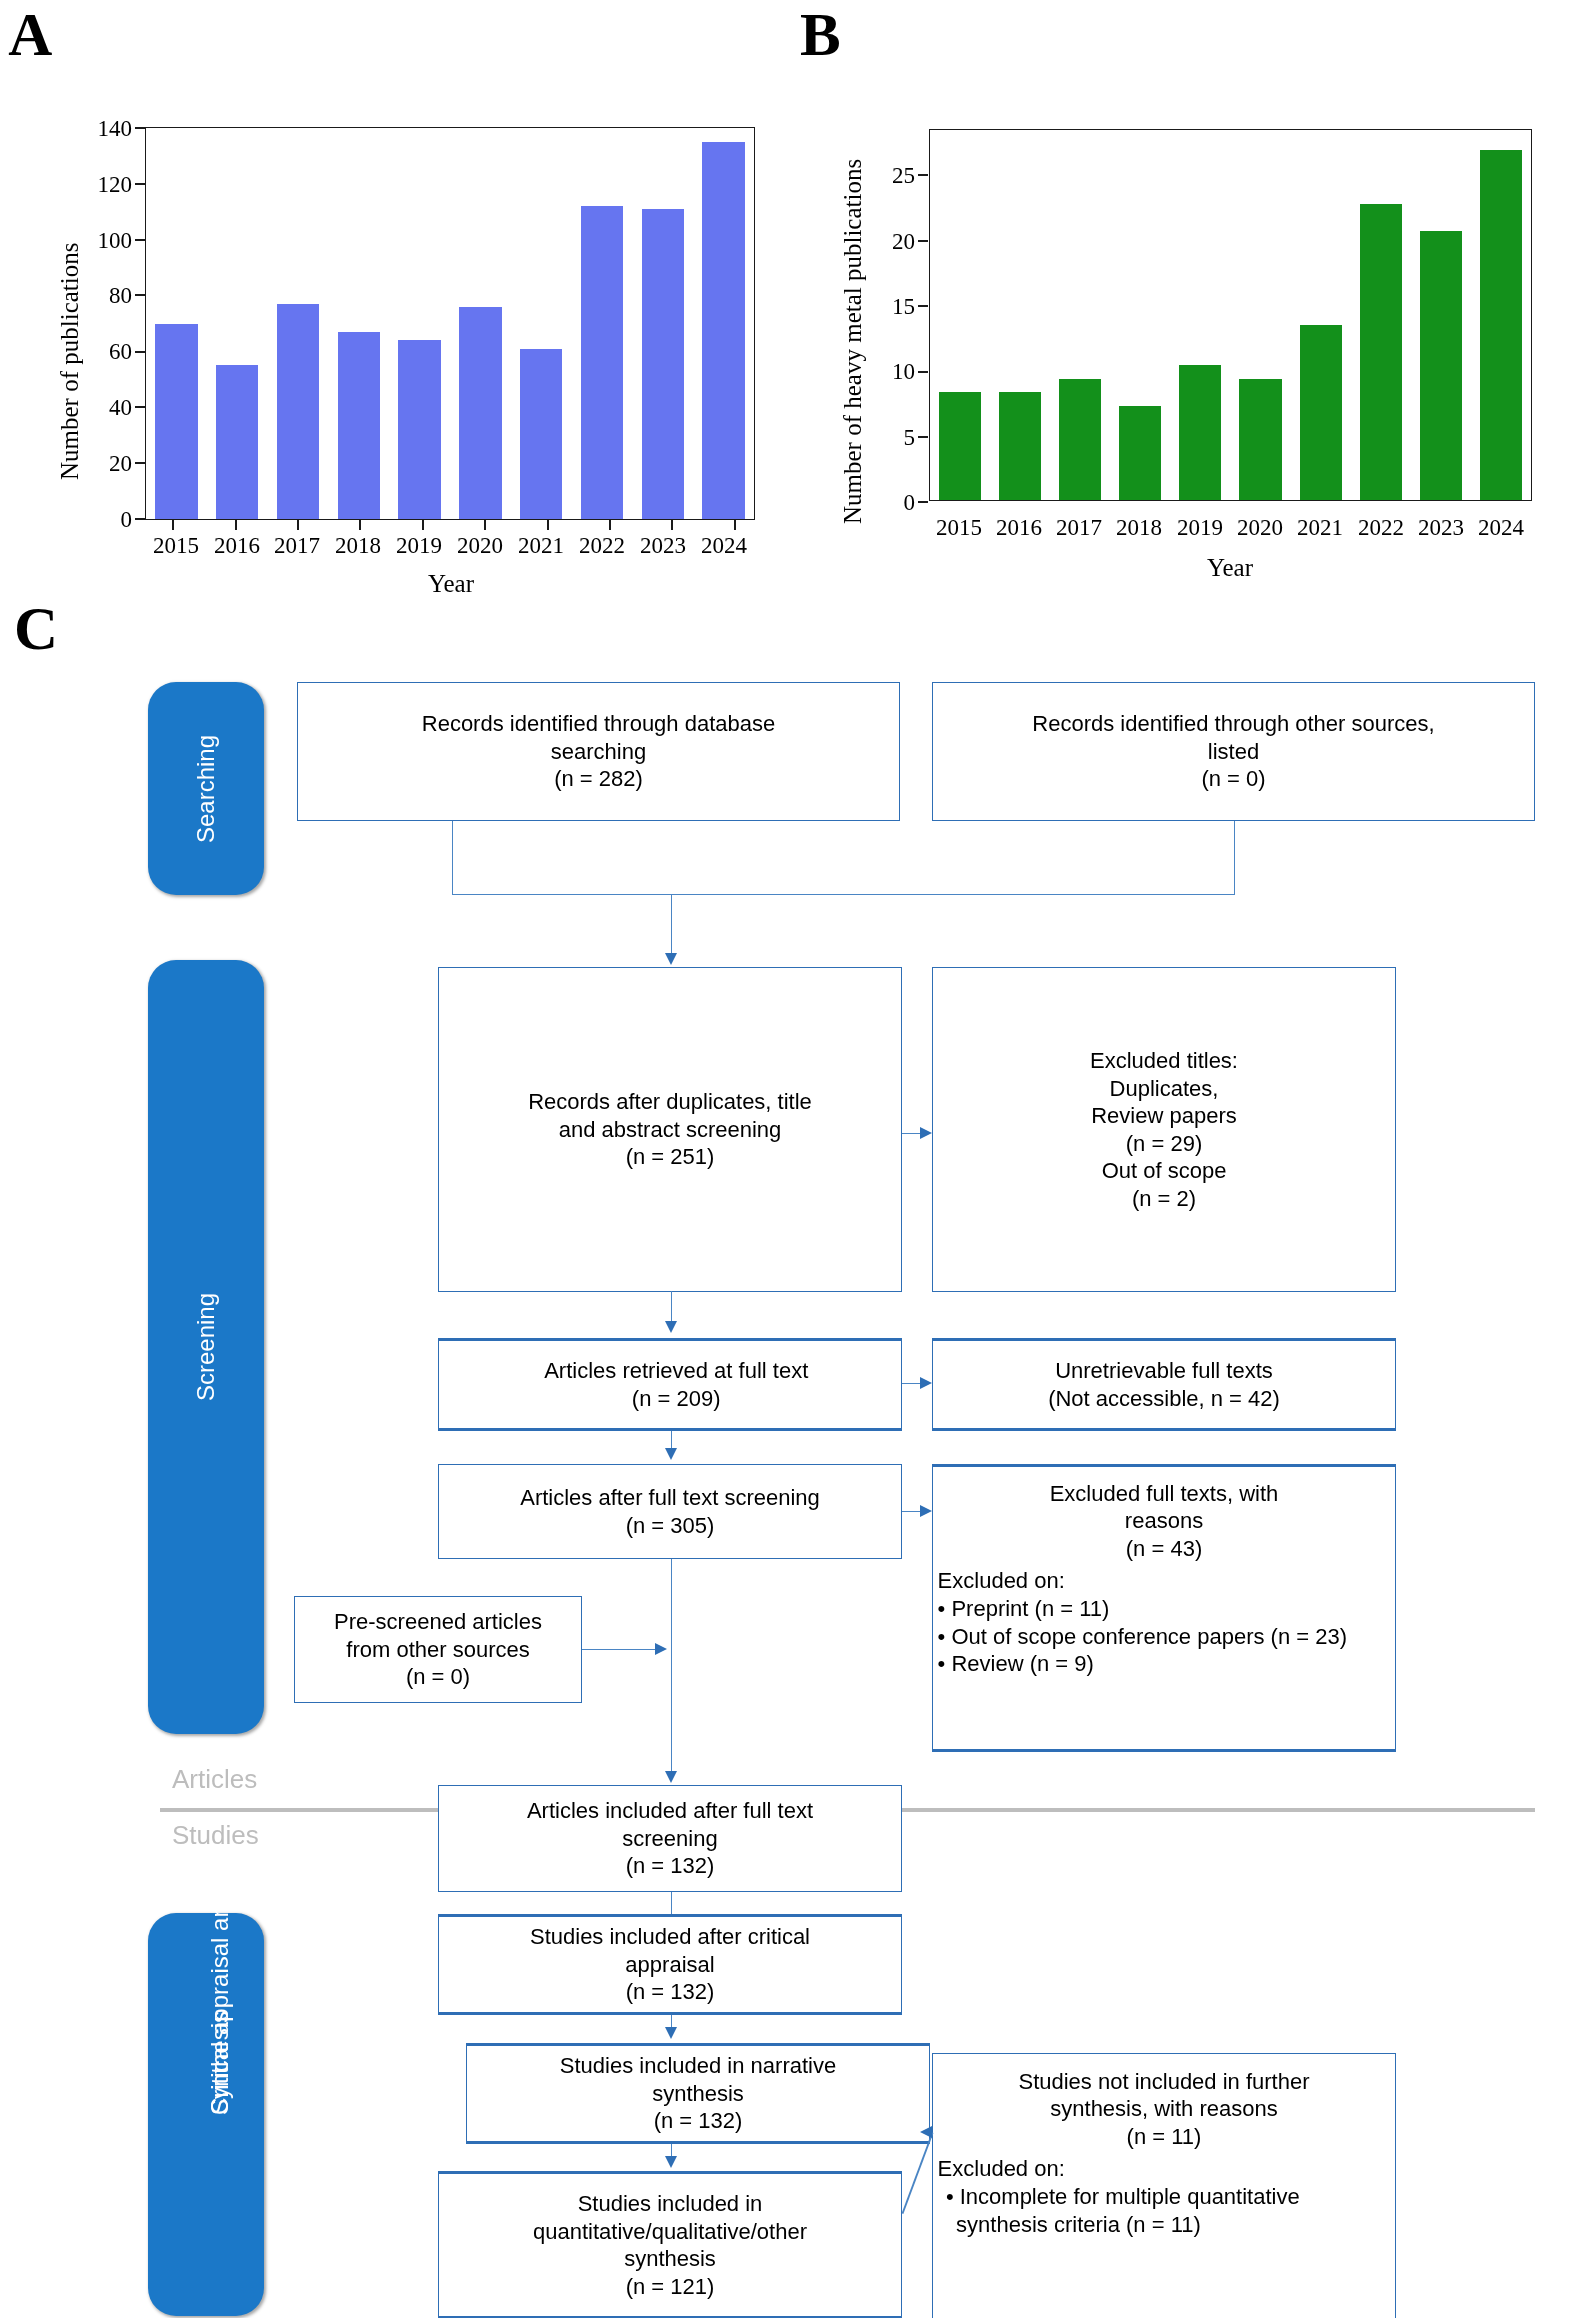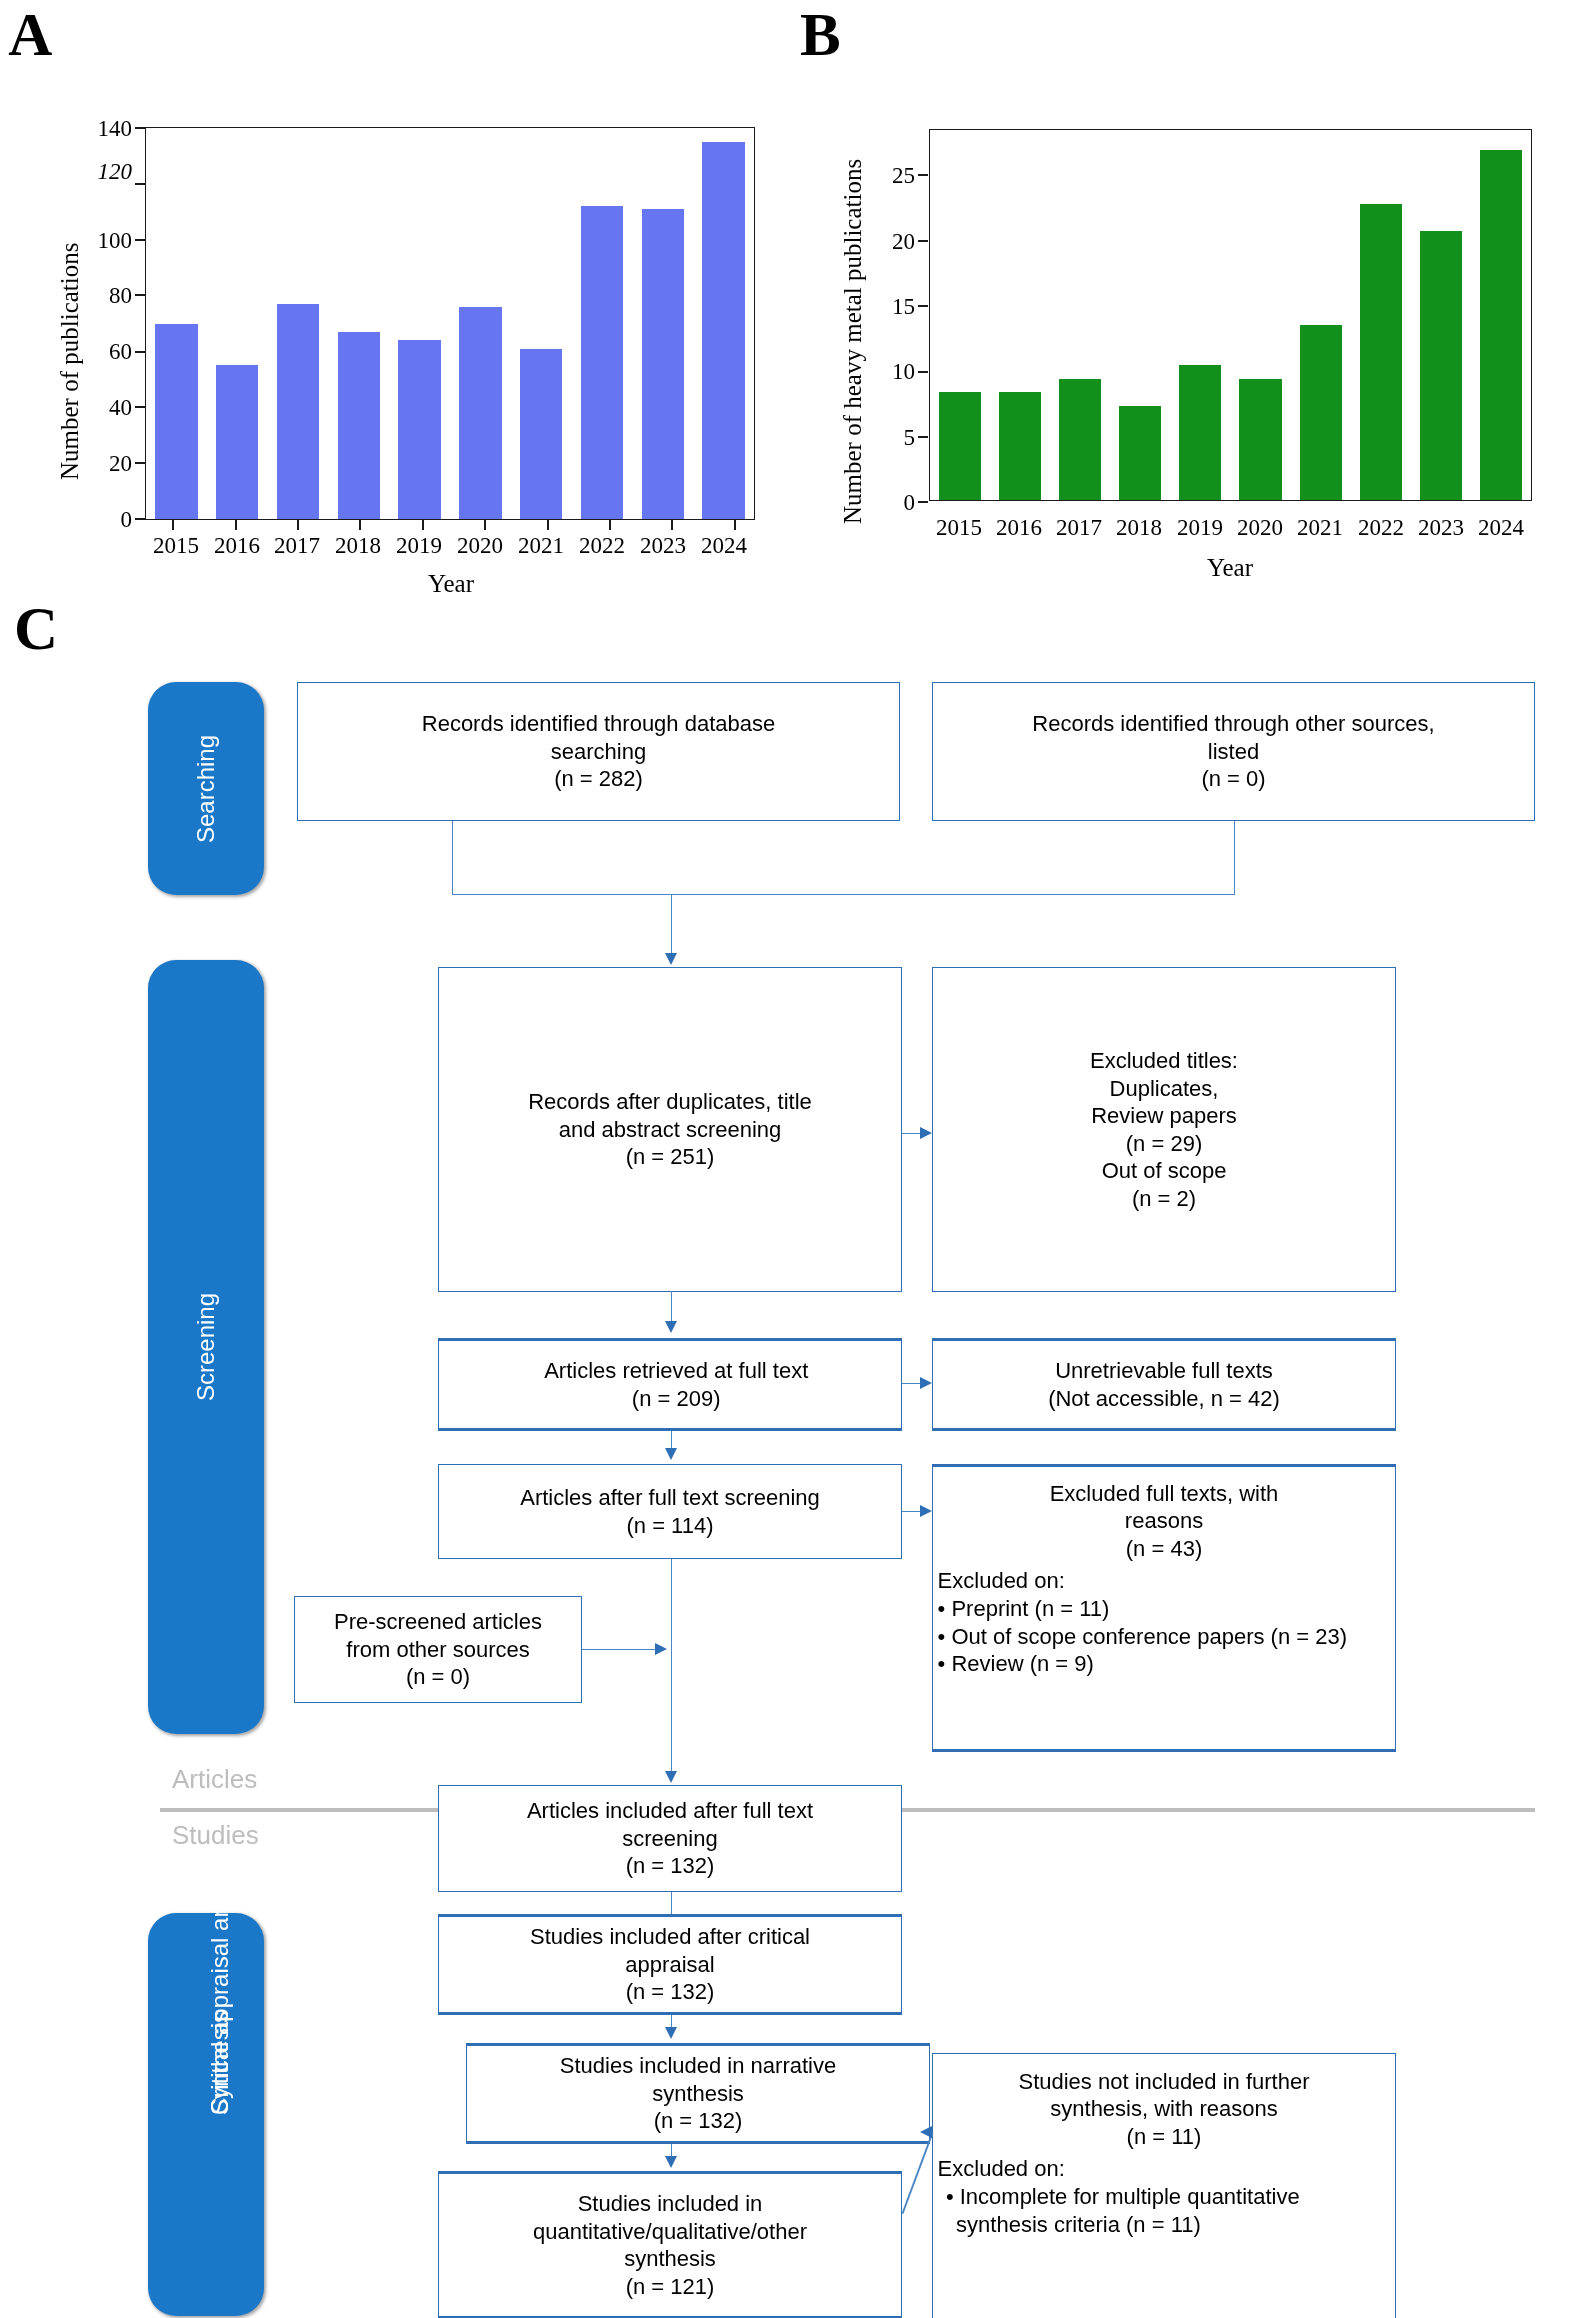--- a/index.html
+++ b/index.html
@@ -50,21 +50,21 @@
 
 <div class="panel-letter" style="left:8.3px;top:3.7px;">A</div>
 <div class="panel-letter" style="left:800px;top:3.7px;">B</div>
 <div class="panel-letter" style="left:14px;top:598px;">C</div>
 
 <div class="chart" style="left:0;top:0;width:788px;height:603px;">
   <div class="ylab" style="left:56px;top:480px;">Number of publications</div>
 
   <div class="ytick" style="left:72px;top:116px;">140</div>
   <div class="ytickmark" style="left:135px;top:127px;"></div>
-  <div class="ytick" style="left:72px;top:159px;font-style:italic;">120</div>
+  <div class="ytick" style="left:72px;top:172px;">120</div>
   <div class="ytickmark" style="left:135px;top:183px;"></div>
   <div class="ytick" style="left:72px;top:228px;">100</div>
   <div class="ytickmark" style="left:135px;top:239px;"></div>
   <div class="ytick" style="left:72px;top:283px;">80</div>
   <div class="ytickmark" style="left:135px;top:294px;"></div>
   <div class="ytick" style="left:72px;top:339px;">60</div>
   <div class="ytickmark" style="left:135px;top:351px;"></div>
   <div class="ytick" style="left:72px;top:395px;">40</div>
   <div class="ytickmark" style="left:135px;top:406px;"></div>
   <div class="ytick" style="left:72px;top:451px;">20</div>
@@ -217,21 +217,21 @@
 (Not accessible, n = 42)</div>
 </div>
 <div class="ln lnh" style="left:902px;top:1383px;width:18.5px;"></div>
 <div class="arrowright" style="left:920px;top:1377px;"></div>
 
 <div class="ln lnv" style="left:671px;top:1431px;height:21px;"></div>
 <div class="arrowdown" style="left:665px;top:1448px;"></div>
 
 <div class="fbox" style="left:438px;top:1464px;width:464px;height:95px;">
   <div class="inner" style="white-space:pre-line;">Articles after full text screening
-(n = 114)</div>
+(n = 305)</div>
 </div>
 
 <div class="fbox thick" style="left:932px;top:1464px;width:464px;height:288px;align-items:flex-start;">
   <div class="inner" style="padding-top:10.2px;">
     <div style="white-space:pre-line;">Excluded full texts, with
 reasons
 (n = 43)</div>
     <div class="left" style="margin-top:4.6px;">Excluded on:</div>
     <div class="bullets">
       <div>• Preprint (n = 11)</div>

